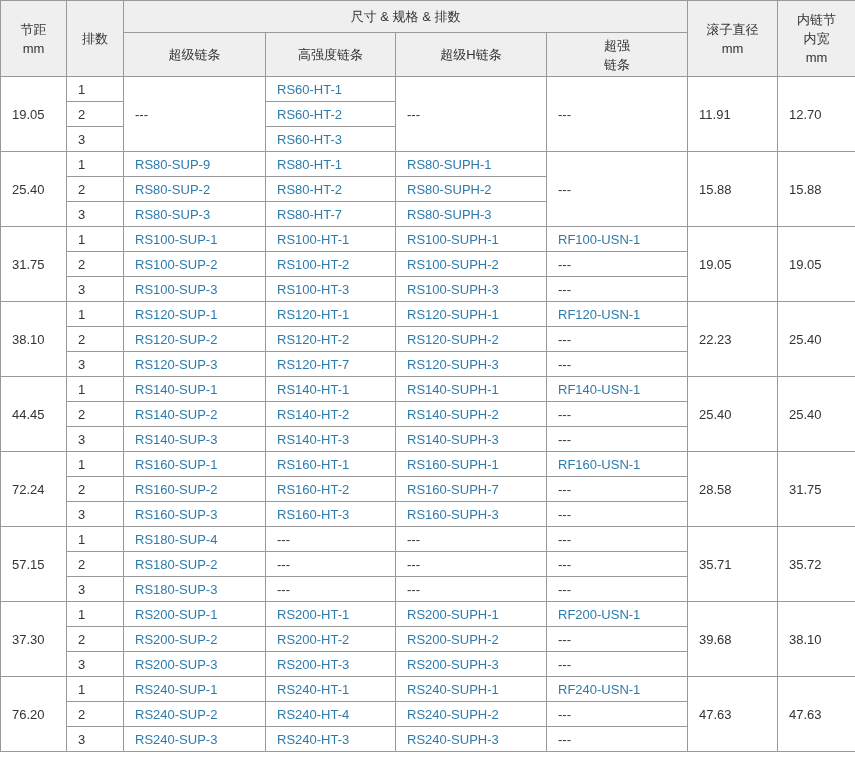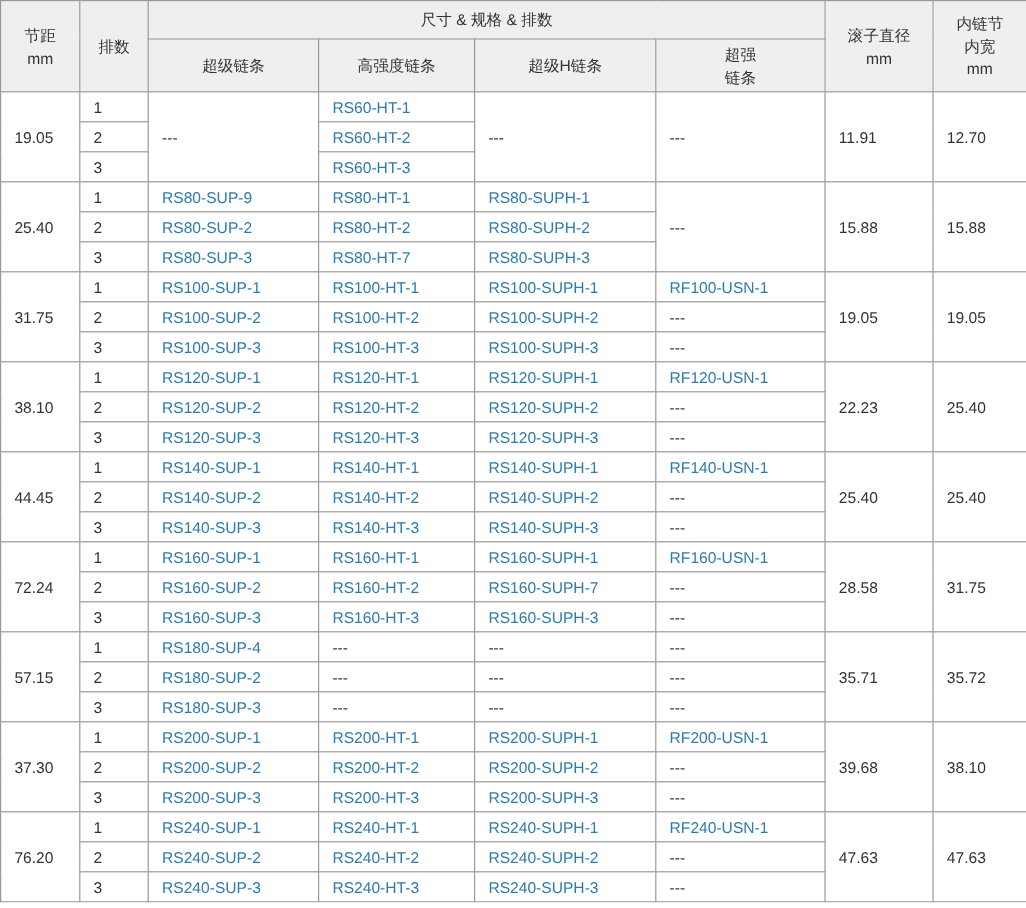--- a/index.html
+++ b/index.html
@@ -175,21 +175,21 @@
       <tr>
         <td>2</td>
         <td><span class="part-link">RS120-SUP-2</span></td>
         <td><span class="part-link">RS120-HT-2</span></td>
         <td><span class="part-link">RS120-SUPH-2</span></td>
         <td class="dash">---</td>
       </tr>
       <tr>
         <td>3</td>
         <td><span class="part-link">RS120-SUP-3</span></td>
-        <td><span class="part-link">RS120-HT-3</span></td>
+        <td><span class="part-link">RS120-HT-7</span></td>
         <td><span class="part-link">RS120-SUPH-3</span></td>
         <td class="dash">---</td>
       </tr>
       <tr>
         <td rowspan="3">44.45</td>
         <td>1</td>
         <td><span class="part-link">RS140-SUP-1</span></td>
         <td><span class="part-link">RS140-HT-1</span></td>
         <td><span class="part-link">RS140-SUPH-1</span></td>
         <td><span class="part-link">RF140-USN-1</span></td>
@@ -288,21 +288,21 @@
         <td><span class="part-link">RS240-SUP-1</span></td>
         <td><span class="part-link">RS240-HT-1</span></td>
         <td><span class="part-link">RS240-SUPH-1</span></td>
         <td><span class="part-link">RF240-USN-1</span></td>
         <td rowspan="3">47.63</td>
         <td rowspan="3">47.63</td>
       </tr>
       <tr>
         <td>2</td>
         <td><span class="part-link">RS240-SUP-2</span></td>
-        <td><span class="part-link">RS240-HT-2</span></td>
+        <td><span class="part-link">RS240-HT-4</span></td>
         <td><span class="part-link">RS240-SUPH-2</span></td>
         <td class="dash">---</td>
       </tr>
       <tr>
         <td>3</td>
         <td><span class="part-link">RS240-SUP-3</span></td>
         <td><span class="part-link">RS240-HT-3</span></td>
         <td><span class="part-link">RS240-SUPH-3</span></td>
         <td class="dash">---</td>
       </tr>

